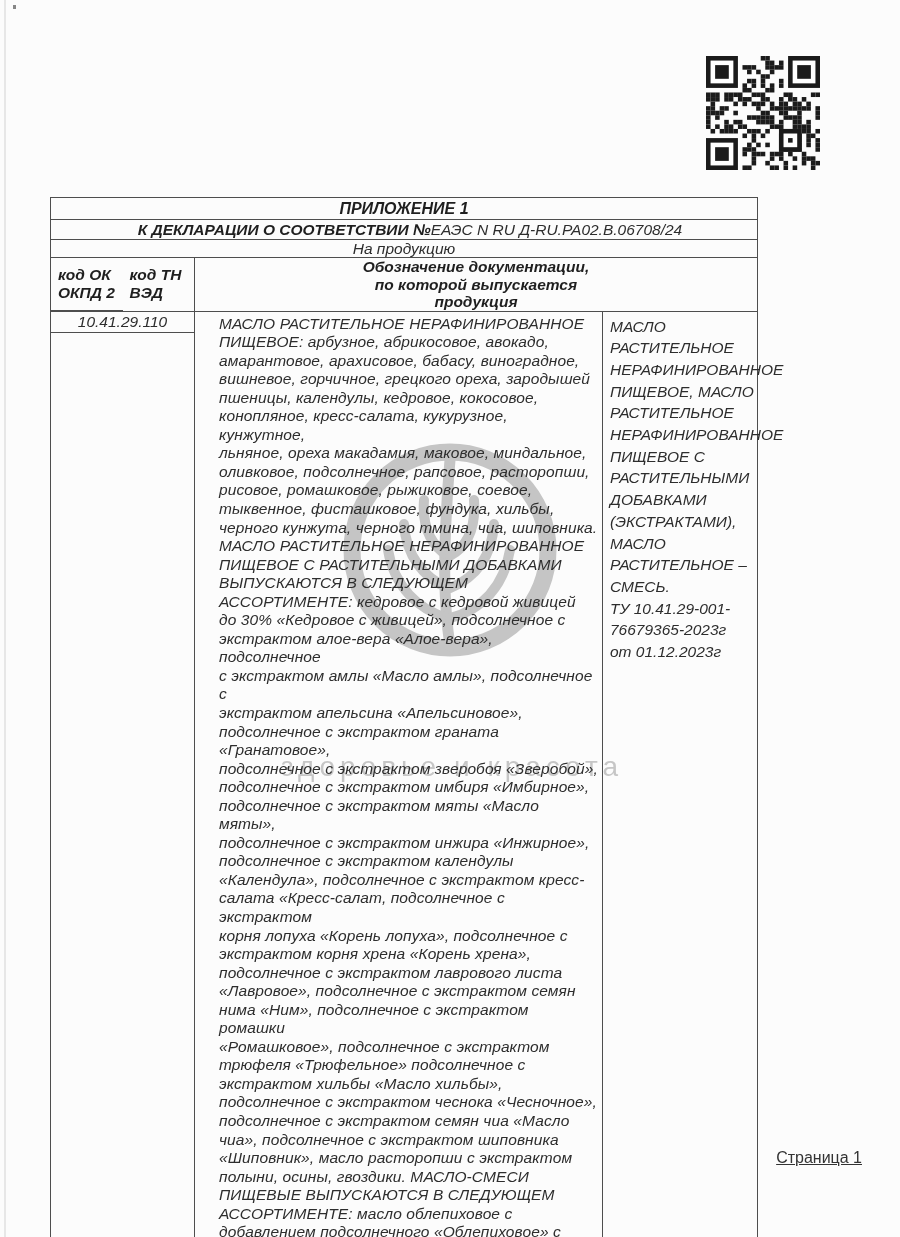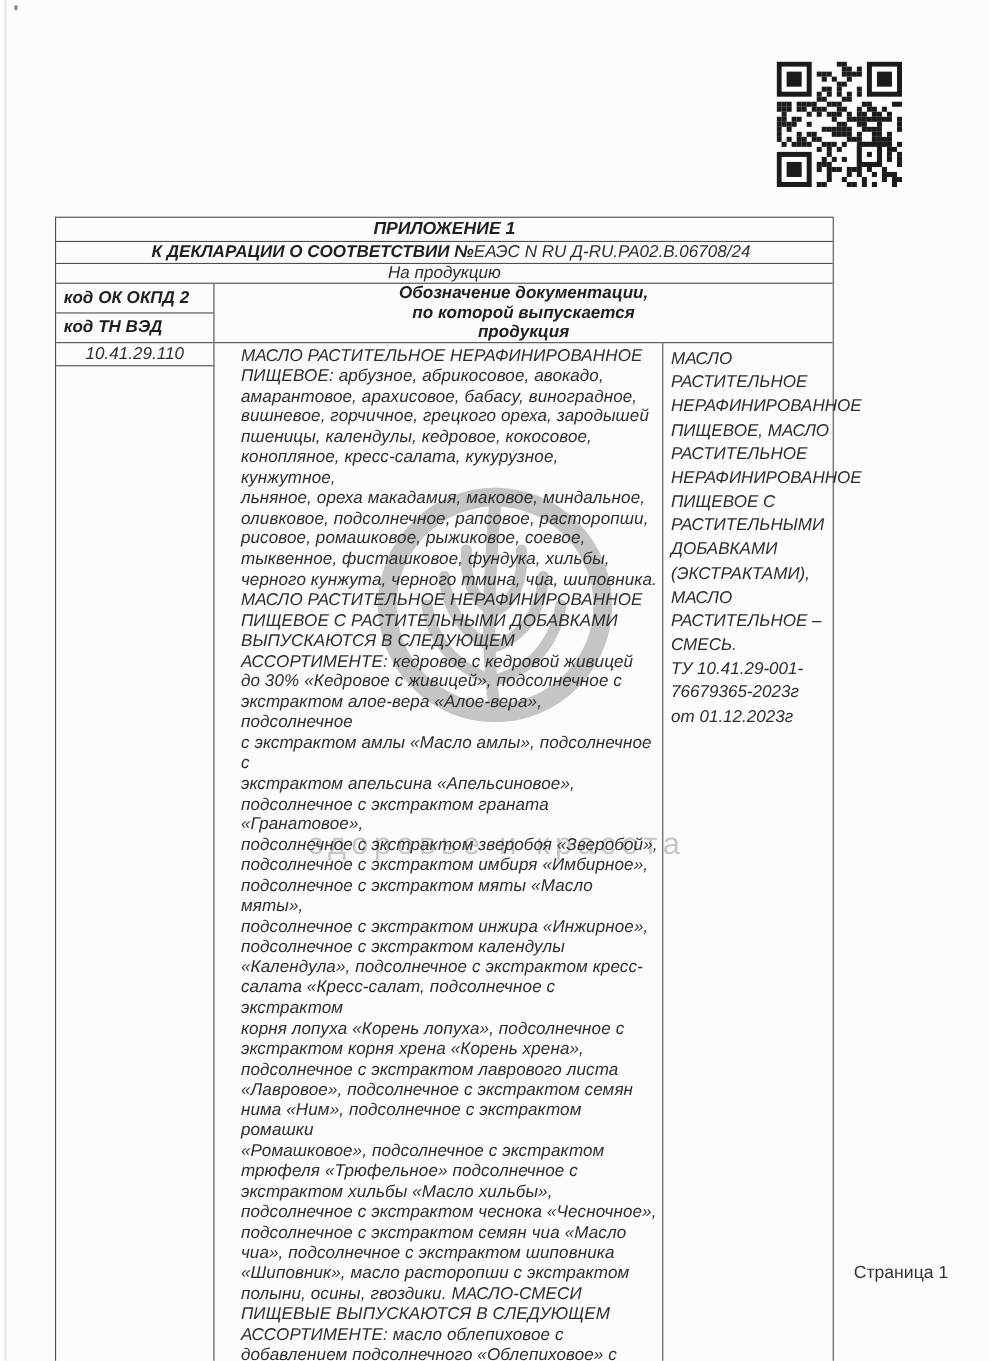--- a/index.html
+++ b/index.html
@@ -41,36 +41,36 @@
   .row-center{display:flex;align-items:center;justify-content:center;text-align:center;}
   .r-title{height:21px;font-weight:bold;font-size:16px;color:#1f1f1f;}
   .r-decl{height:20px;font-size:15.5px;}
   .r-decl .b{font-weight:bold;color:#1f1f1f;margin-left:12px;}
   .r-sub{height:18px;font-size:15.5px;}
   .cols{display:flex;align-items:stretch;}
   .col1{width:143px;box-sizing:border-box;flex:none;}
   .col2{width:408px;box-sizing:border-box;flex:none;border-left:1.6px solid #4e4e4e;}
   .col3{flex:1;box-sizing:border-box;border-left:1.6px solid #4e4e4e;}
   .hdr{min-height:53px;}
-  .hdr .col1{display:flex;flex-direction:column;}
+  .hdr .col1{display:flex;flex-direction:row;}
   .hdr-code1,.hdr-code2{flex:1;display:flex;align-items:center;padding-left:7px;
     font-weight:bold;font-size:15.5px;color:#1f1f1f;box-sizing:border-box;}
   .hdr-code1{border-bottom:1.6px solid #4e4e4e;}
   .hdr-c23{display:flex;align-items:center;justify-content:center;text-align:center;
     font-weight:bold;font-size:15.5px;color:#1f1f1f;line-height:17.5px;white-space:pre-line;}
   .bodyrow{min-height:822px;}
   .okpd-cell{height:21px;border-bottom:1.6px solid #4e4e4e;display:flex;align-items:center;
     justify-content:center;font-size:15.5px;box-sizing:border-box;}
   .tnved-cell{padding-top:2px;text-align:center;font-size:15.5px;line-height:20.6px;white-space:pre-line;}
   .prodtext{padding:3px 4px 0 24px;font-size:15.5px;line-height:18.55px;
     letter-spacing:0.1px;white-space:pre-line;}
   .doctext{padding:4px 4px 0 7px;font-size:15.5px;line-height:21.7px;white-space:pre-line;}
 
   
-  .page-num{position:absolute;right:38px;top:1149px;font-size:16px;color:#333;z-index:2;}
+  .page-num{position:absolute;right:38px;top:1149px;font-size:16px;color:#333;z-index:2;text-decoration:underline;}
 </style>
 </head>
 <body>
 
 <div class="scan-edge"></div>
 <div class="scan-speck"></div>
 
 <div class="qr">
   <svg id="qr-svg" width="114" height="114" viewBox="0 0 114 114" xmlns="http://www.w3.org/2000/svg">
       <rect x="54.72" y="0" width="4.56" height="4.56" fill="#1b1b1b"></rect>

